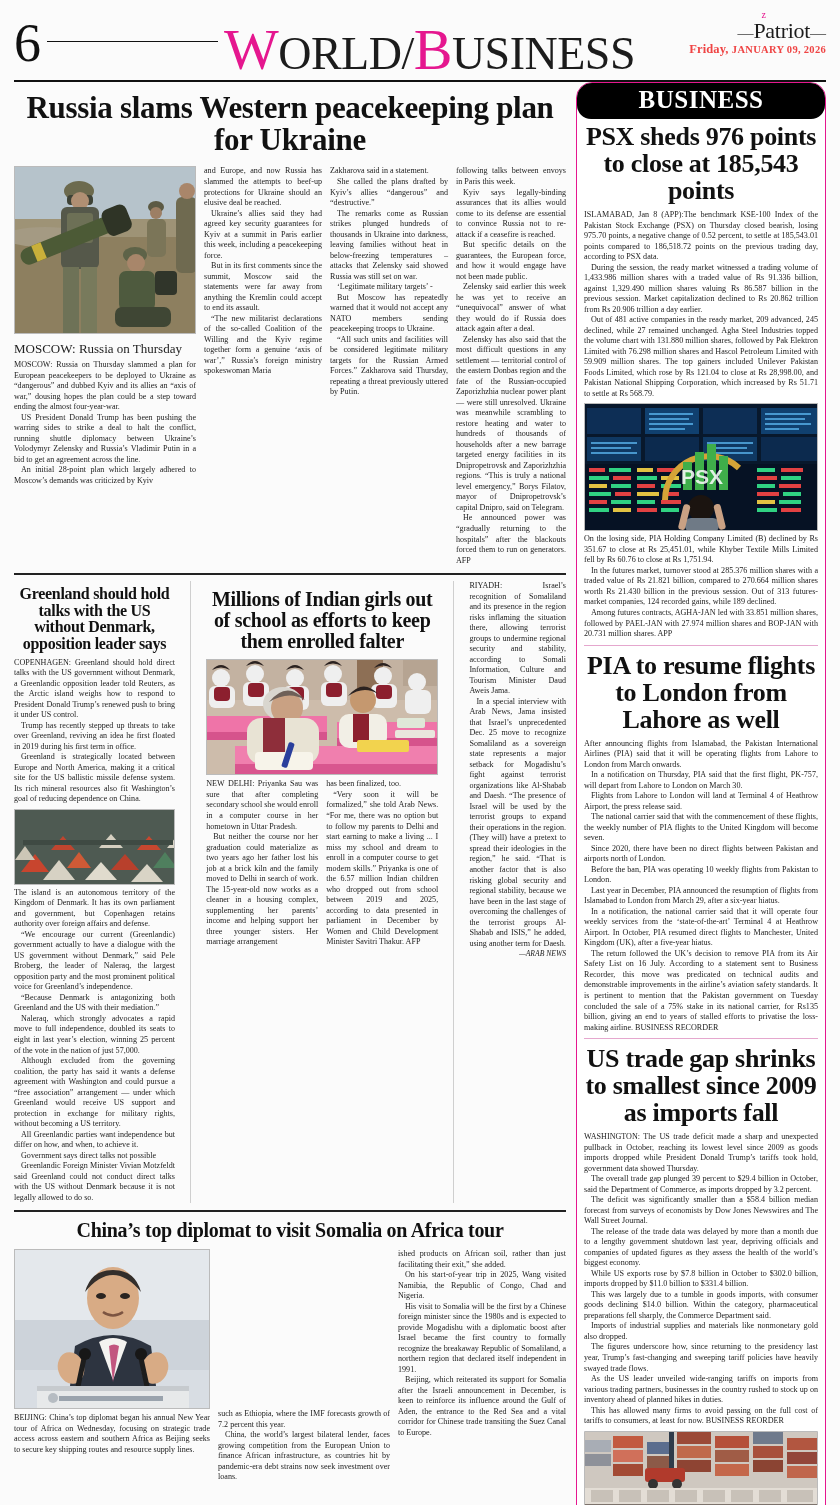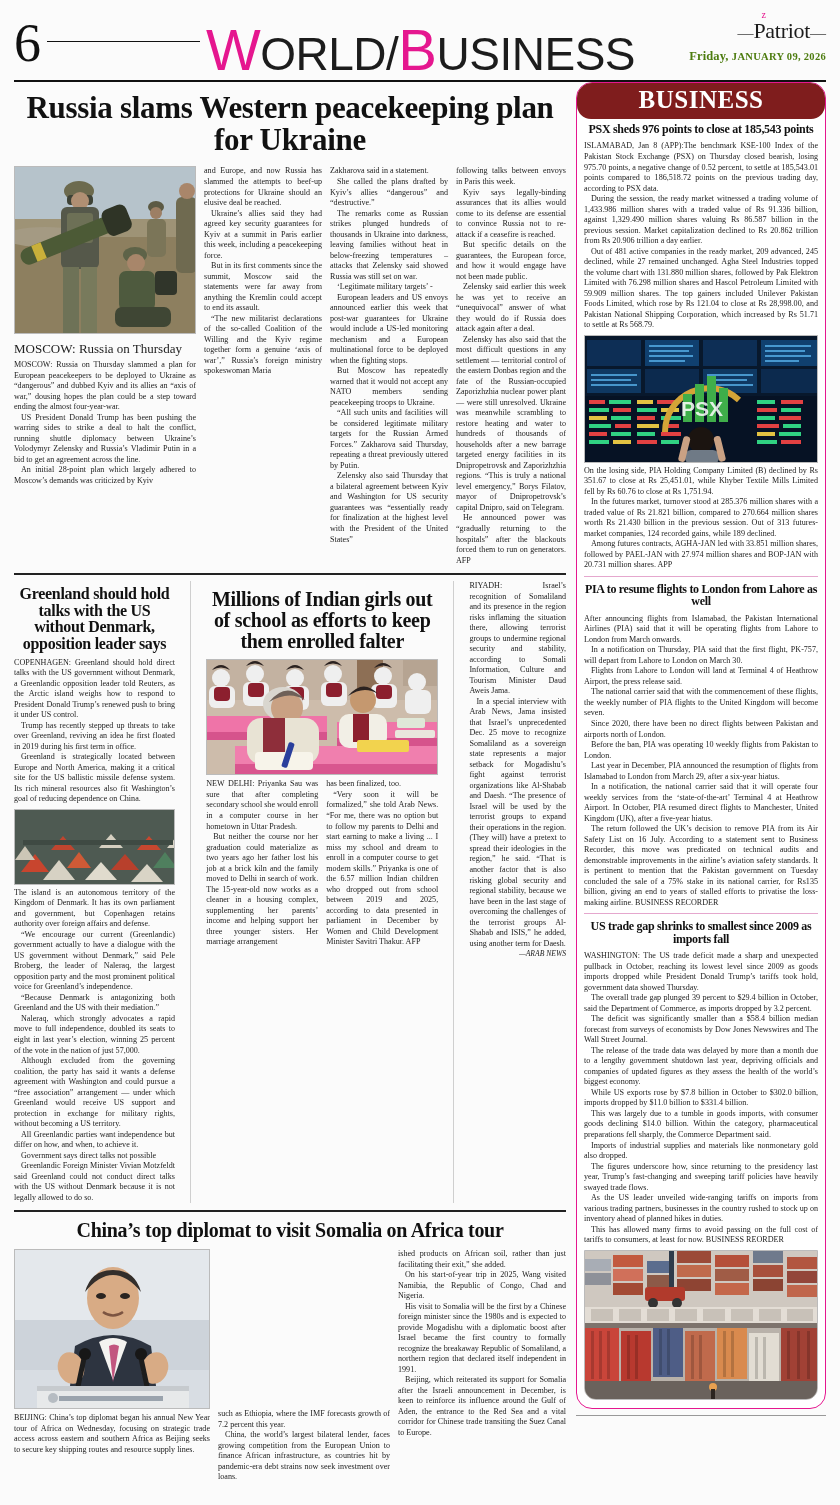--- a/index.html
+++ b/index.html
@@ -17,79 +17,79 @@
   .masthead { display:flex; align-items:flex-start; padding-top: 18px; height: 74px; }
   .folio {
     font-size: 54px; font-weight: 400; line-height: 0.95;
     font-family: "Liberation Serif", serif; color:#111; padding-right:6px;
   }
   .mast-center { flex: 1; position: relative; padding-top: 4px; }
   .mast-rule-row { display:flex; align-items:center; gap:0px; }
   .mast-rule { flex:1; height:0; border-top:1.4px solid #111; margin-top:-16px; }
   .mast-title {
     font-size: 46px; line-height: 0.96; letter-spacing: -0.5px;
-    font-family: Liberation Sans, sans-serif; font-weight:400; white-space:nowrap;
+    font-family: Liberation Serif, serif; font-weight:400; white-space:nowrap;
     padding: 0 6px;
   }
   .mast-title .cap { color:#e5178f; font-size: 58px; }
   .mast-title .rest { color:#1c1c1c; }
   .mast-title .slash { color:#1c1c1c; }
   .mast-right { width: 185px; text-align:right; padding-top:2px; position:relative; }
   .brand-wrap { position:relative; display:inline-block; }
   .brand {
     font-size: 22px; font-family:"Liberation Serif", serif; color:#1c1c1c;
     letter-spacing:-0.3px; line-height:1;
   }
   .brand-z {
     position:absolute; top:-11px; left: 8px; font-size: 10px; color:#e5178f;
     font-family:"Liberation Serif", serif;
   }
   .brand-dash { color:#555; }
   .dateline {
-    margin-top: 7px; font-size: 12.5px; font-weight:bold;
-    font-family:"Liberation Serif", serif; color:#4d7c0f; letter-spacing:0.1px;text-align:right;
+    margin-top: 0; font-size: 12.5px; font-weight:bold;
+    font-family:"Liberation Serif", serif; color:#ef4444; letter-spacing:0.1px;text-align:right;
   }
   .dateline .small { font-size: 10.5px; letter-spacing:0.3px; }
   .mast-hr { border-top: 2.2px solid #111; margin: 6px 0 0 0; }
 
   
   .main-cols { display:flex; gap:0; }
   .left-zone { width: 562px; padding-right: 10px; }
   .right-rail { width: 250px; }
   .vrule { width:1.2px; background:#cfcfcf; margin:0 0px; }
 
   
   .hl {
     font-family:"Liberation Serif", serif; font-weight:bold; color:#111;
     text-align:center; line-height:1.04; letter-spacing:-0.3px;
   }
   .hl-xl { font-size: 31px; margin: 10px 0 10px; }
   .hl-lg { font-size: 20px; margin: 8px 0 8px; }
-  .hl-md { font-size: 12px; margin: 6px 0 6px; }
+  .hl-md { font-size: 26px; margin: 6px 0 6px; }
   .hl-sm { font-size: 16px; margin: 5px 0 5px; }
 
   .body-col { font-size: 8.1px; line-height: 1.30; text-align: justify;
               font-family:"Liberation Serif", serif; color:#222; hyphens:auto; }
   .body-col p { margin: 0; text-indent: 7px; }
   .body-col p.lead { text-indent: 0; }
 
   .caption { font-size: 13px; line-height:1.28; text-align:justify; margin-top:7px; }
 
   .photo { width:100%; border:0.8px solid #bbb; background:#ddd; position:relative; overflow:hidden; }
 
   .hr-thick { border-top: 2.2px solid #222; margin: 7px 0 6px; }
   .hr-thin  { border-top: 1px solid #999; margin: 6px 0 5px; }
 
   
   .biz-box {
     border: 1.6px solid #e5178f; border-radius: 16px; padding: 0 0 8px 0;
     background:#fff; overflow:hidden;
   }
   .biz-banner {
-    background:#7f1d1d; color:#fff; text-align:center;
+    background:#000000; color:#fff; text-align:center;
     font-family:"Liberation Serif", serif; font-weight:bold; font-size: 25px;
     padding: 3px 0 5px; letter-spacing:0.5px;
     border-radius: 13px 13px 14px 14px;
   }
   .biz-inner { padding: 0 7px; }
   .biz-hr { border-top:1px solid #e5a7ce; margin:5px 0 4px; }
 
   
   .ph-soldiers { height: 168px; background:
      linear-gradient(#b9c6cd 0%, #c3cdd2 28%, #a89878 38%, #9a8a6a 100%); }
@@ -176,24 +176,22 @@
                 <p class="lead">and Europe, and now Russia has slammed the attempts to beef-up protections for Ukraine should an elusive deal be reached.</p>
                 <p>Ukraine’s allies said they had agreed key security guarantees for Kyiv at a summit in Paris earlier this week, including a peacekeeping force.</p>
                 <p>But in its first comments since the summit, Moscow said the statements were far away from anything the Kremlin could accept to end its assault.</p>
                 <p>“The new militarist declarations of the so-called Coalition of the Willing and the Kyiv regime together form a genuine ‘axis of war’,” Russia’s foreign ministry spokeswoman Maria</p>
               </div>
               <div style="width:118px" class="body-col">
                 <p class="lead">Zakharova said in a statement.</p>
                 <p>She called the plans drafted by Kyiv’s allies “dangerous” and “destructive.”</p>
                 <p>The remarks come as Russian strikes plunged hundreds of thousands in Ukraine into darkness, leaving families without heat in below-freezing temperatures – attacks that Zelensky said showed Russia was still set on war.</p>
                 <p>‘Legitimate military targets’ -</p>
-                <p>European leaders and US envoys announced earlier this week that post-war guarantees for Ukraine would include a US-led monitoring mechanism and a European multinational force to be deployed when the fighting stops.</p>
                 <p>But Moscow has repeatedly warned that it would not accept any NATO members sending peacekeeping troops to Ukraine.</p>
                 <p>“All such units and facilities will be considered legitimate military targets for the Russian Armed Forces.” Zakharova said Thursday, repeating a threat previously uttered by Putin.</p>
-                <p>Zelensky also said Thursday that a bilateral agreement between Kyiv and Washington for US security guarantees was “essentially ready for finalization at the highest level with the President of the United States”</p>
               </div>
               <div style="flex:1" class="body-col">
                 <p class="lead">following talks between envoys in Paris this week.</p>
                 <p>Kyiv says legally-binding assurances that its allies would come to its defense are essential to convince Russia not to re-attack if a ceasefire is reached.</p>
                 <p>But specific details on the guarantees, the European force, and how it would engage have not been made public.</p>
                 <p>Zelensky said earlier this week he was yet to receive an “unequivocal” answer of what they would do if Russia does attack again after a deal.</p>
                 <p>Zelensky has also said that the most difficult questions in any settlement — territorial control of the eastern Donbas region and the fate of the Russian-occupied Zaporizhzhia nuclear power plant — were still unresolved. Ukraine was meanwhile scrambling to restore heating and water to hundreds of thousands of households after a new barrage targeted energy facilities in its Dnipropetrovsk and Zaporizhzhia regions. “This is truly a national level emergency,” Borys Filatov, mayor of Dnipropetrovsk’s capital Dnipro, said on Telegram.</p>
                 <p>He announced power was “gradually returning to the hospitals” after the blackouts forced them to run on generators. AFP</p>
               </div>
             </div>

